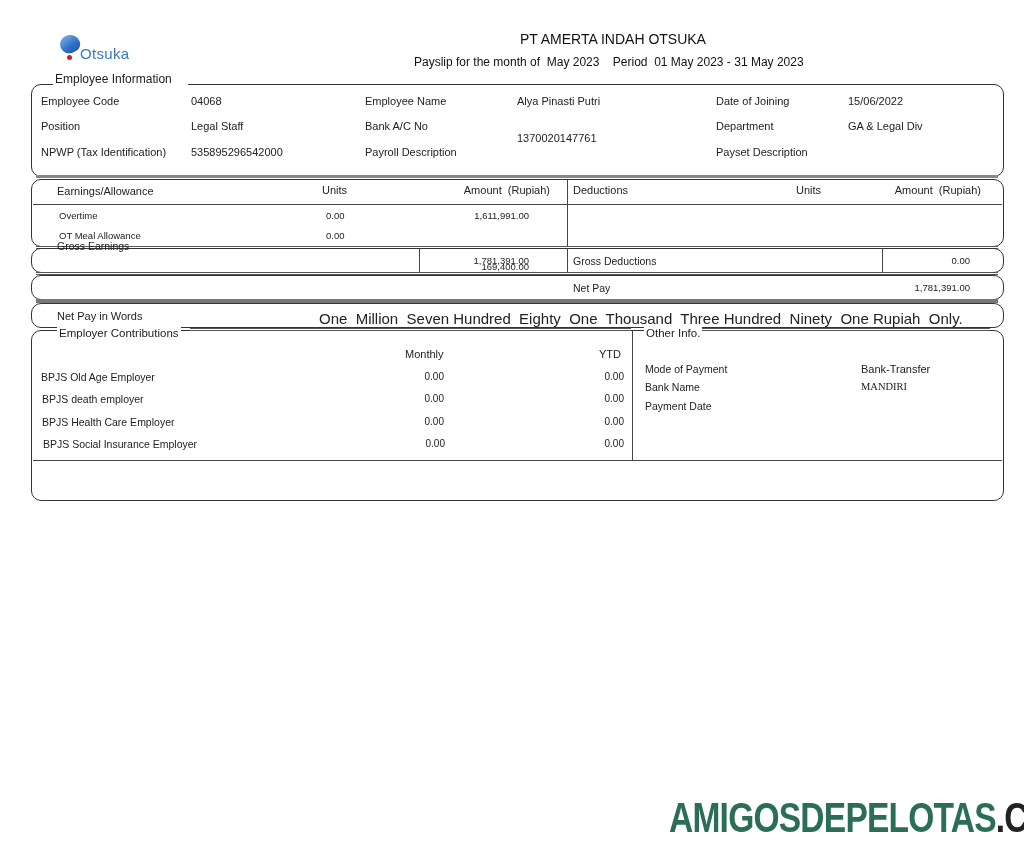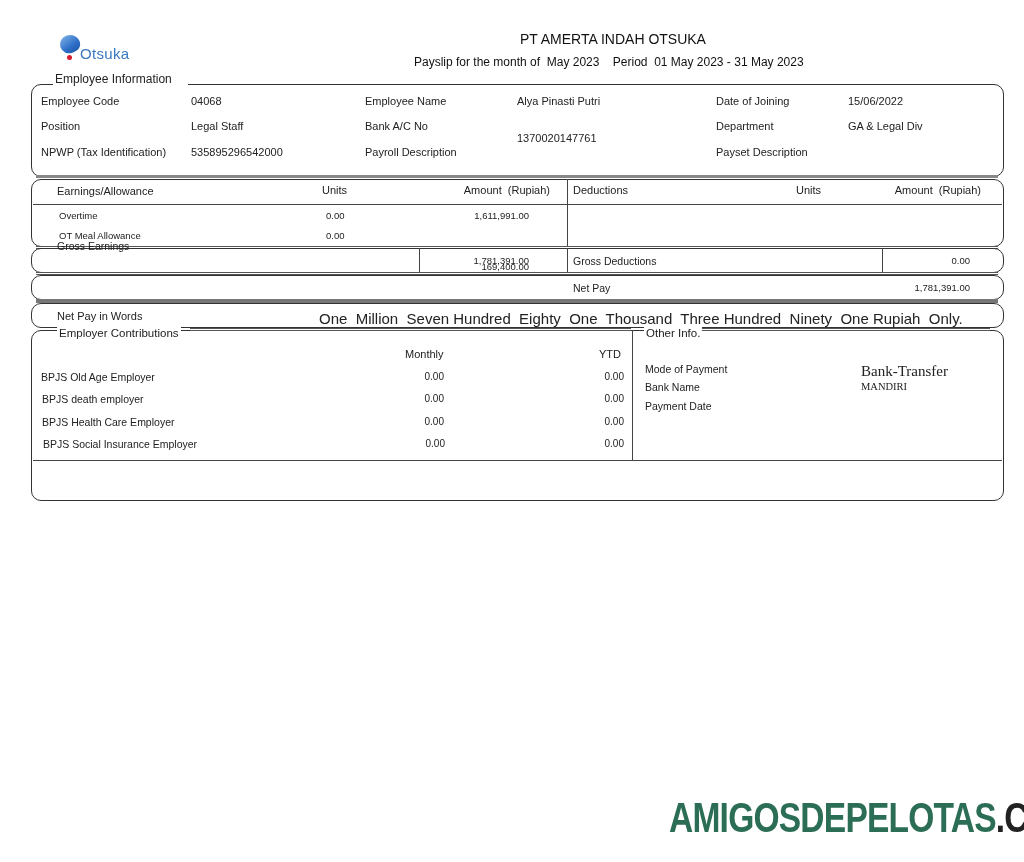--- a/index.html
+++ b/index.html
@@ -158,19 +158,19 @@
 
 <div class="abs t11" style="left:42px; top:416px; font-size:10.5px;">BPJS Health Care Employer</div>
 <div class="abs t10 r" style="left:380px; width:64px; top:416px;">0.00</div>
 <div class="abs t10 r" style="left:560px; width:64px; top:416px;">0.00</div>
 
 <div class="abs t11" style="left:43px; top:438px; font-size:10.5px;">BPJS Social Insurance Employer</div>
 <div class="abs t10 r" style="left:381px; width:64px; top:438px;">0.00</div>
 <div class="abs t10 r" style="left:560px; width:64px; top:438px;">0.00</div>
 
 <div class="abs t10" style="left:645px; top:363px; font-size:10.5px;">Mode of Payment</div>
-<div class="abs t10" style="left:861px; top:363px; font-size:15px;font-family:Liberation Serif, serif;">Bank-Transfer</div>
+<div class="abs t10" style="left:861px; top:363px; font-size:11px;">Bank-Transfer</div>
 <div class="abs t10" style="left:645px; top:381px; font-size:10.5px;">Bank Name</div>
 <div class="abs t10" style="left:861px; top:381px; font-size:10.5px;font-family:Liberation Serif, serif;">MANDIRI</div>
 <div class="abs t10" style="left:645px; top:400px; font-size:10.5px;">Payment Date</div>
 <div class="abs t10" style="left:861px; top:400px; font-size:10.5px;"></div>
 
 <div class="watermark"><span class="green">AMIGOSDEPELOTAS</span><span class="dark">.COM</span></div>
 
 </body></html>

